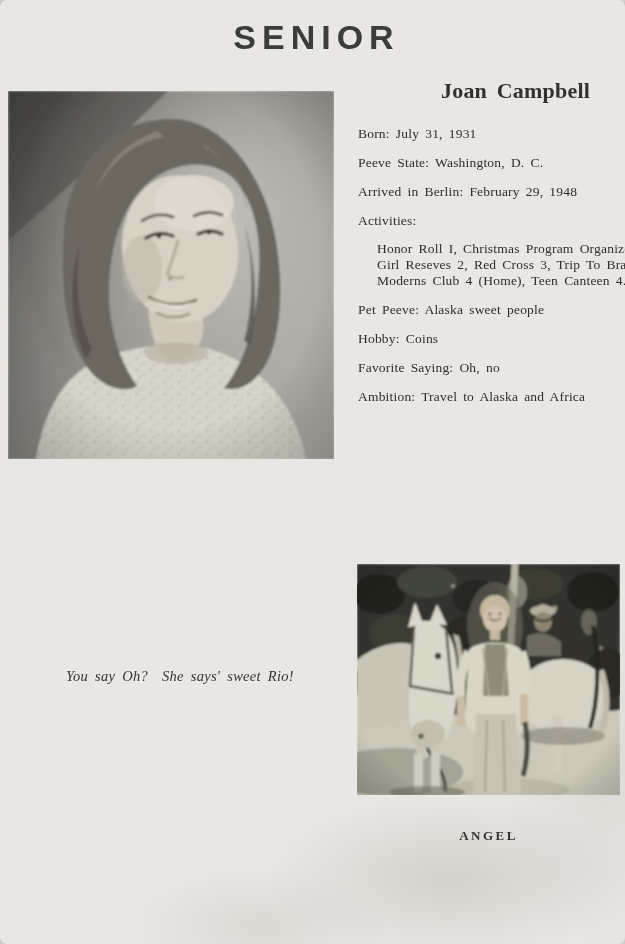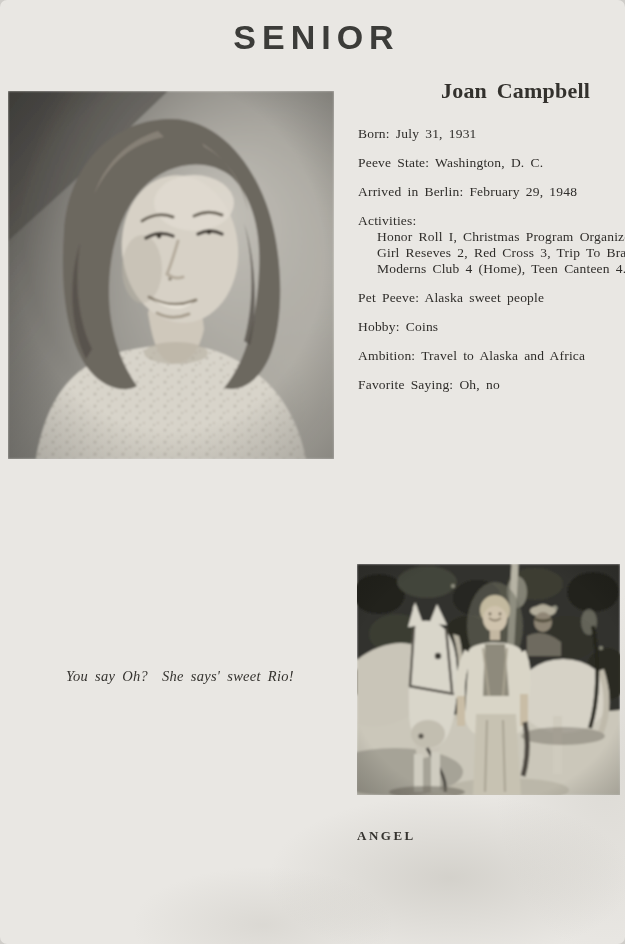--- a/index.html
+++ b/index.html
@@ -23,30 +23,30 @@
   .angel{left:357px;top:564px;width:263px;height:231px;}
   .student-name{
     position:absolute;left:441px;top:78px;margin:0;
     font-size:22px;font-weight:700;word-spacing:4px;letter-spacing:.2px;color:#33312d;
   }
   .details{position:absolute;left:358px;top:126px;width:268px;}
   .details p{
     margin:0 0 13px 0;font-size:13.5px;line-height:16px;
     word-spacing:2.5px;letter-spacing:.2px;white-space:nowrap;
   }
-  .details p.tight{margin-bottom:0;}
+  .details p.tight{margin-bottom:12px;}
   .details p.indent{padding-left:19px;margin-bottom:0;}
   .details p.indent-last{padding-left:19px;margin-bottom:13px;}
   .quote{
     position:absolute;left:66px;top:668px;margin:0;
     font-size:14.5px;font-style:italic;word-spacing:3px;letter-spacing:.3px;
     white-space:pre-wrap;color:#34322e;
   }
   .angel-label{
-    position:absolute;left:357px;top:828px;width:263px;margin:0;
+    position:absolute;left:357px;top:828px;width:263px;margin:0;text-align:center;
     font-size:13px;font-weight:700;letter-spacing:2.5px;color:#35332f;
   }
 </style>
 </head>
 <body>
 
 <div class="page">
 
   <h1 class="title">SENIOR</h1>
 
@@ -116,22 +116,22 @@
   <div class="details">
     <p>Born: July 31, 1931</p>
     <p>Peeve State: Washington, D. C.</p>
     <p>Arrived in Berlin: February 29, 1948</p>
     <p class="tight">Activities:</p>
     <p class="indent">Honor Roll I, Christmas Program Organizer</p>
     <p class="indent">Girl Reseves 2, Red Cross 3, Trip To Brazil</p>
     <p class="indent-last">Moderns Club 4 (Home), Teen Canteen 4.</p>
     <p>Pet Peeve: Alaska sweet people</p>
     <p>Hobby: Coins</p>
+    <p>Favorite Saying: Oh, no</p>
     <p>Ambition: Travel to Alaska and Africa</p>
-    <p>Favorite Saying: Oh, no</p>
   </div>
 
   <p class="quote">You say Oh?  She says' sweet Rio!</p>
 
   <svg class="photo angel" viewBox="0 0 263 231" width="263" height="231" preserveAspectRatio="none">
     <defs>
       <filter id="soft2">
           <feGaussianBlur stdDeviation="0.8"></feGaussianBlur>
         </filter>
       <radialGradient id="vig2" cx="0.5" cy="0.5" r="0.75">

